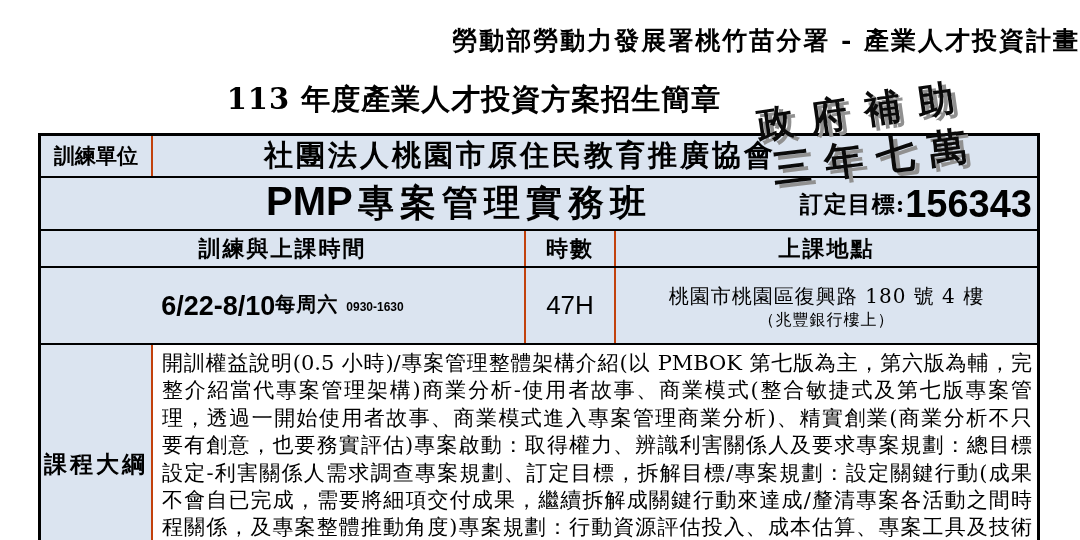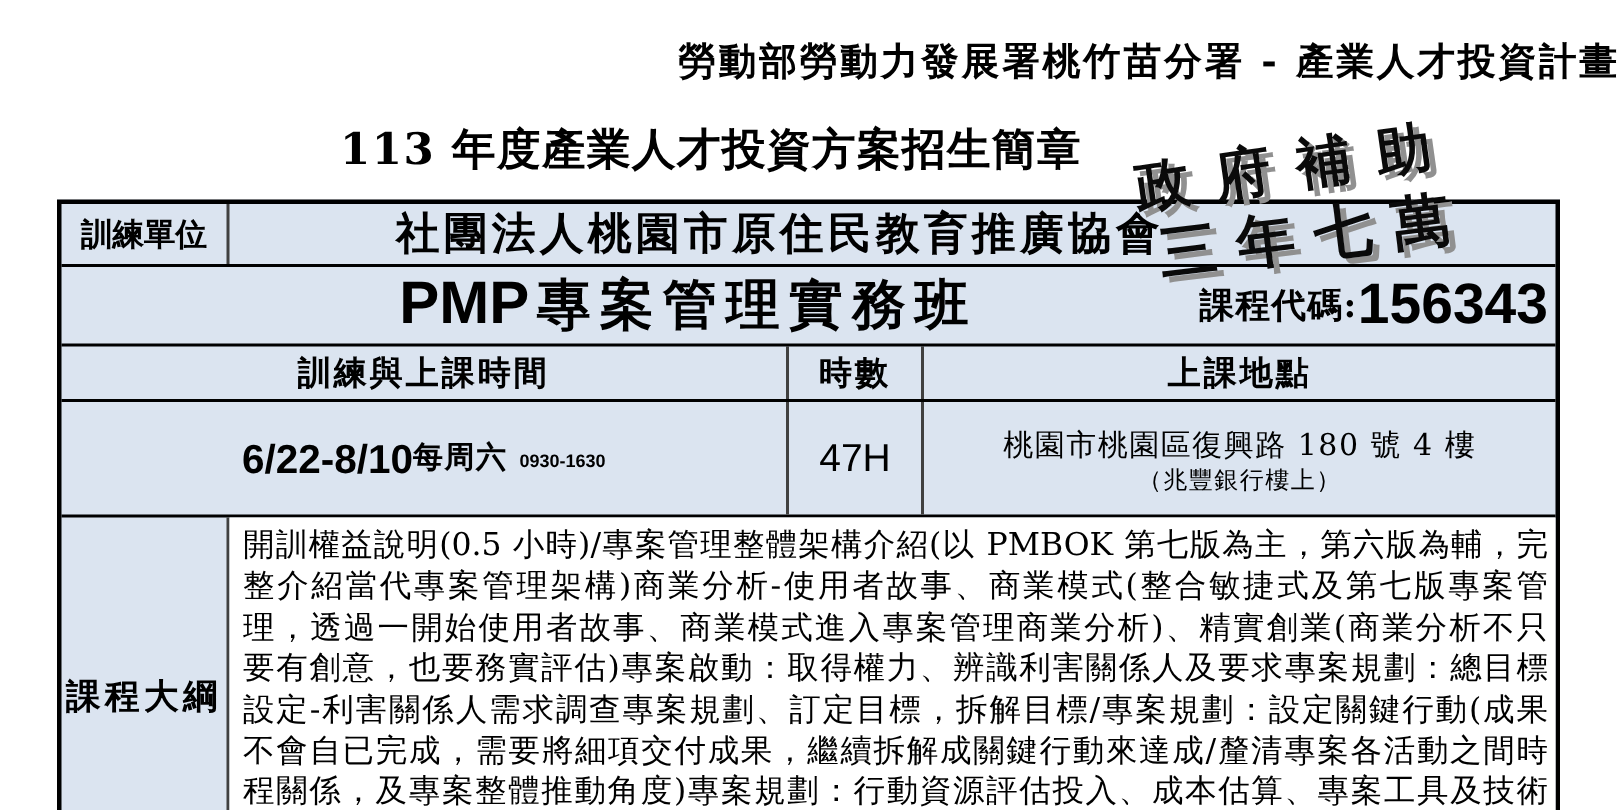--- a/index.html
+++ b/index.html
@@ -51,21 +51,21 @@
   .doc-table {
     position: absolute; left: 38px; top: 133px;
     width: 1002px; height: 414px;
     border: 3px solid #000;
     display: flex; flex-direction: column;
     background: #dbe4f0;
   }
   .t-row { display: flex; flex-direction: row; border-bottom: 2px solid #000; }
   .t-row:last-child { border-bottom: none; flex: 1; }
   .cell { display: flex; align-items: center; justify-content: center; }
-  .cell-brd { border-right: 2px solid #404040; }
+  .cell-brd { border-right: 2px solid #c2410c; }
 
   
   .row-unit { height: 42px; }
   .unit-label { width: 112px; font-size: 21px; font-weight: bold; }
   .unit-value {
     flex: 1; font-size: 29px; font-weight: bold; letter-spacing: 3px;
     padding-right: 150px; white-space: nowrap; border-radius: 10px;
   }
 
   
@@ -148,21 +148,21 @@
     <div class="cell cell-brd unit-label">訓練單位</div>
     <div class="cell unit-value">社團法人桃園市原住民教育推廣協會</div>
   </div>
 
   <div class="t-row row-course">
     <div class="course-name">
       <span class="course-name-en">PMP</span>
       <span class="course-name-zh">專案管理實務班</span>
     </div>
     <div class="course-code">
-      <span class="course-code-label">課程代碼:</span>
+      <span class="course-code-label">訂定目標:</span>
       <span class="course-code-value">156343</span>
     </div>
   </div>
 
   <div class="t-row row-head">
     <div class="cell cell-brd head-cell col-schedule">訓練與上課時間</div>
     <div class="cell cell-brd head-cell col-hours">時數</div>
     <div class="cell head-cell col-location">上課地點</div>
   </div>
 

